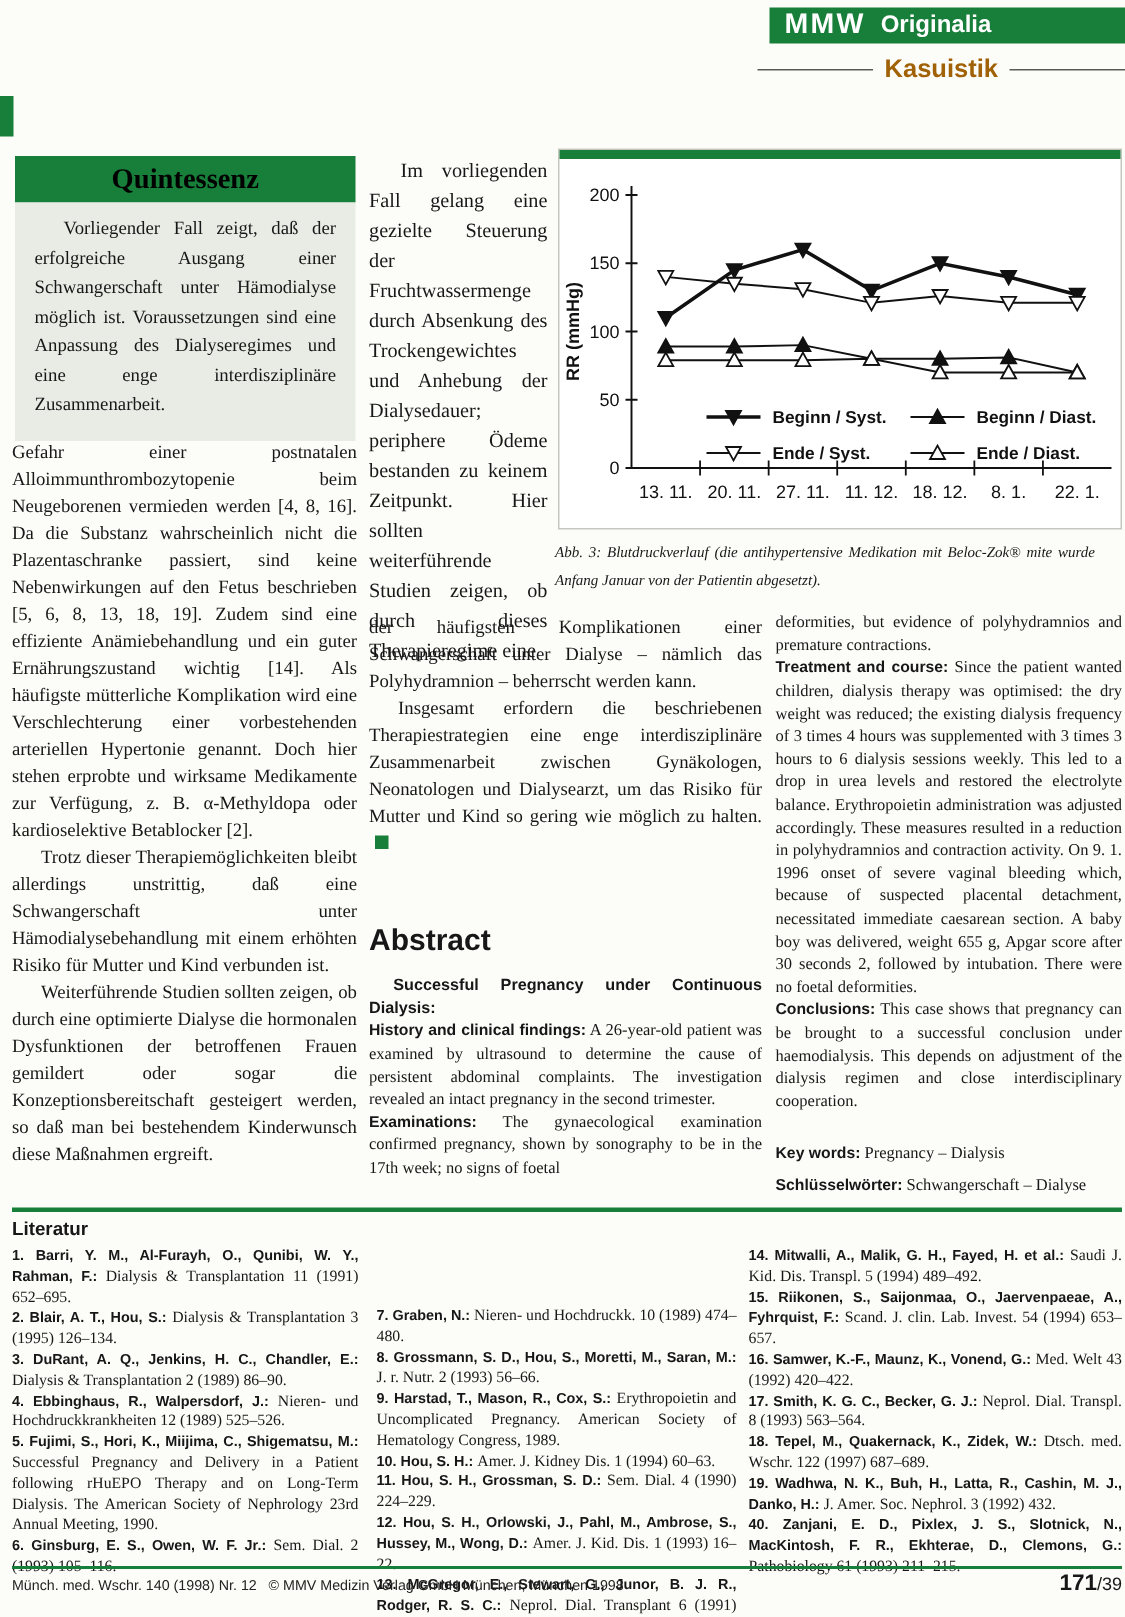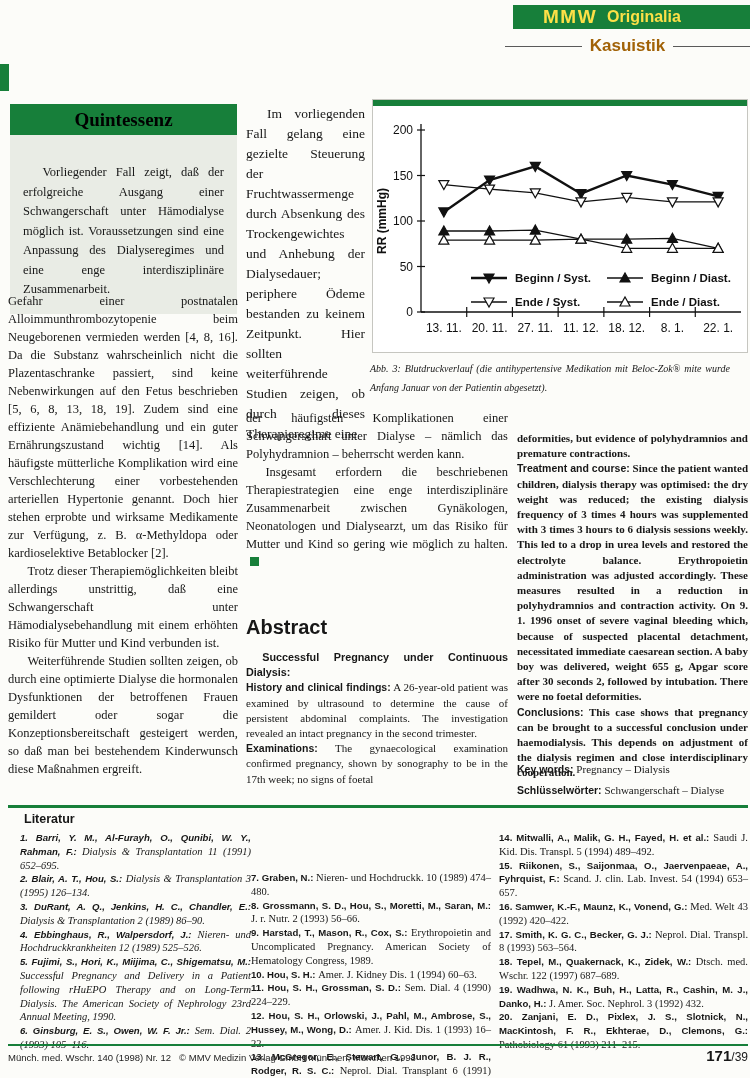--- a/index.html
+++ b/index.html
@@ -5,62 +5,62 @@
   html,body{margin:0;padding:0;background:#e8e8e8;}
   .page{position:relative;width:750px;height:1078px;background:#fcfcf9;overflow:hidden;
         font-family:"Liberation Serif",serif;color:#171717;}
   .abs{position:absolute;}
   p{margin:0;}
   .just{text-align:justify;}
   .indent{text-indent:1.55em;}
 
   
   .brandbar{left:513px;top:5px;width:237px;height:24px;background:var(--green);
-            display:flex;align-items:center;padding-left:30px;box-sizing:border-box;color:#fde047;
+            display:flex;align-items:center;padding-left:10px;box-sizing:border-box;color:#ffffff;
             font-family:"Liberation Sans",sans-serif;}
   .brand-mmw{font-weight:800;font-size:19px;letter-spacing:1.5px;}
   .brand-orig{font-weight:600;font-size:16px;margin-left:10px;}
   .sectionrow{left:505px;top:36px;width:245px;display:flex;align-items:center;gap:8px;
               font-family:"Liberation Sans",sans-serif;font-weight:700;font-size:17px;color:#a16207;}
   .secline{flex:1;height:1px;background:#5a5a5a;}
 
   .margin-tick{left:0;top:64px;width:9px;height:27px;background:var(--green);}
 
   
   .q-box{left:10px;top:104px;width:227px;}
   .q-head{background:var(--green);color:#000000;height:31px;line-height:31px;text-align:center;
           font-weight:700;font-size:19px;font-family:"Liberation Serif",serif;}
-  .q-body{background:#e9ece5;padding:28px 13px 14px;font-size:12.5px;line-height:19.5px;min-height:126px;}
+  .q-body{background:#e9ece5;padding:8px 13px 14px;font-size:12.5px;line-height:19.5px;min-height:126px;}
 
   
   .left-col{left:8px;top:292px;width:230px;font-size:12.5px;line-height:18px;}
   .mid-narrow{left:246px;top:104px;width:119px;font-size:13.5px;line-height:20px;
               hyphens:auto;overflow-wrap:break-word;}
   .mid-wide{left:246px;top:409px;width:262px;font-size:12.5px;line-height:18px;}
   .endsq{display:inline-block;width:9px;height:9px;background:var(--green);margin-left:4px;}
 
   
   .fig-box{left:372px;top:99px;width:376px;height:254px;background:#fff;border:1px solid #c6c6c0;box-sizing:border-box;}
   .fig-top{height:6px;background:var(--green);}
   .fig-caption{left:370px;top:359px;width:360px;font-style:italic;font-size:10px;line-height:19px;}
 
   
   .abstract-h{left:246px;top:616px;font-family:"Liberation Sans",sans-serif;font-weight:700;font-size:20px;}
   .abstract-col{left:246px;top:650px;width:262px;font-size:11px;line-height:15.2px;}
-  .right-col{left:517px;top:431px;width:231px;font-size:11px;line-height:15.2px;font-weight:bold;}
+  .right-col{left:517px;top:408px;width:231px;font-size:11px;line-height:15.2px;}
   .asec b,.kw b{font-family:"Liberation Sans",sans-serif;font-size:10.5px;}
   .a-title{font-family:"Liberation Sans",sans-serif;font-weight:700;font-size:10.8px;text-indent:1.5em;}
   .kwblock{left:517px;top:762px;width:231px;font-size:11px;line-height:15px;}
   .kw{margin-bottom:6px;}
 
   
   .lit-rule{left:8px;top:805px;width:740px;height:3px;background:var(--green);}
-  .lit-h{left:8px;top:812px;font-family:"Liberation Sans",sans-serif;font-weight:700;font-size:12.5px;margin-left:16px;}
+  .lit-h{left:8px;top:812px;font-family:"Liberation Sans",sans-serif;font-weight:700;font-size:12.5px;}
   .lit-col{top:831px;font-size:10.5px;line-height:13.8px;}
-  .lc1{left:20px;width:231px;font-style:italic;} .lc2{left:251px;width:240px;margin-top:40px;} .lc3{left:499px;width:249px;}
+  .lc1{left:8px;width:231px;} .lc2{left:251px;width:240px;margin-top:40px;} .lc3{left:499px;width:249px;}
   .ref{text-align:justify;}
   .ref b{font-family:"Liberation Sans",sans-serif;font-size:9.6px;}
 
   
   .foot-rule{left:8px;top:1044px;width:740px;height:2px;background:var(--green);}
   .foot-info{left:8px;top:1052px;font-family:"Liberation Sans",sans-serif;font-size:9.5px;color:#222;}
   .page-num{left:620px;top:1047px;width:128px;text-align:right;font-family:"Liberation Sans",sans-serif;font-size:12px;}
   .page-num b{font-size:15px;}
 
   svg text{font-family:"Liberation Sans",sans-serif;fill:#111;}
@@ -216,21 +216,21 @@
       <p class="ref"><b>12. Hou, S. H., Orlowski, J., Pahl, M., Ambrose, S., Hussey, M., Wong, D.: </b><span>Amer. J. Kid. Dis. 1 (1993) 16–22.</span></p>
       <p class="ref"><b>13. McGregor, E., Stewart, G., Junor, B. J. R., Rodger, R. S. C.: </b><span>Neprol. Dial. Transplant 6 (1991) 292–293.</span></p>
     </div>
   <div class="abs lit-col lc3">
       <p class="ref"><b>14. Mitwalli, A., Malik, G. H., Fayed, H. et al.: </b><span>Saudi J. Kid. Dis. Transpl. 5 (1994) 489–492.</span></p>
       <p class="ref"><b>15. Riikonen, S., Saijonmaa, O., Jaervenpaeae, A., Fyhrquist, F.: </b><span>Scand. J. clin. Lab. Invest. 54 (1994) 653–657.</span></p>
       <p class="ref"><b>16. Samwer, K.-F., Maunz, K., Vonend, G.: </b><span>Med. Welt 43 (1992) 420–422.</span></p>
       <p class="ref"><b>17. Smith, K. G. C., Becker, G. J.: </b><span>Neprol. Dial. Transpl. 8 (1993) 563–564.</span></p>
       <p class="ref"><b>18. Tepel, M., Quakernack, K., Zidek, W.: </b><span>Dtsch. med. Wschr. 122 (1997) 687–689.</span></p>
       <p class="ref"><b>19. Wadhwa, N. K., Buh, H., Latta, R., Cashin, M. J., Danko, H.: </b><span>J. Amer. Soc. Nephrol. 3 (1992) 432.</span></p>
-      <p class="ref"><b>20. Zanjani, E. D., Pixlex, J. S., Slotnick, N., MacKintosh, F. R., Ekhterae, D., Clemons, G.: </b><span>Pathobiology 61 (1993) 211–215.</span></p>
+      <p class="ref"><b>40. Zanjani, E. D., Pixlex, J. S., Slotnick, N., MacKintosh, F. R., Ekhterae, D., Clemons, G.: </b><span>Pathobiology 61 (1993) 211–215.</span></p>
     </div>
 
   <div class="abs foot-rule"></div>
   <div class="abs foot-info">
     <span>Münch. med. Wschr. 140 (1998) Nr. 12</span>&nbsp;&nbsp;
     <span>© MMV Medizin Verlag GmbH München, München 1998</span>
   </div>
   <div class="abs page-num">
     <b>171</b><span>/39</span>
   </div>

